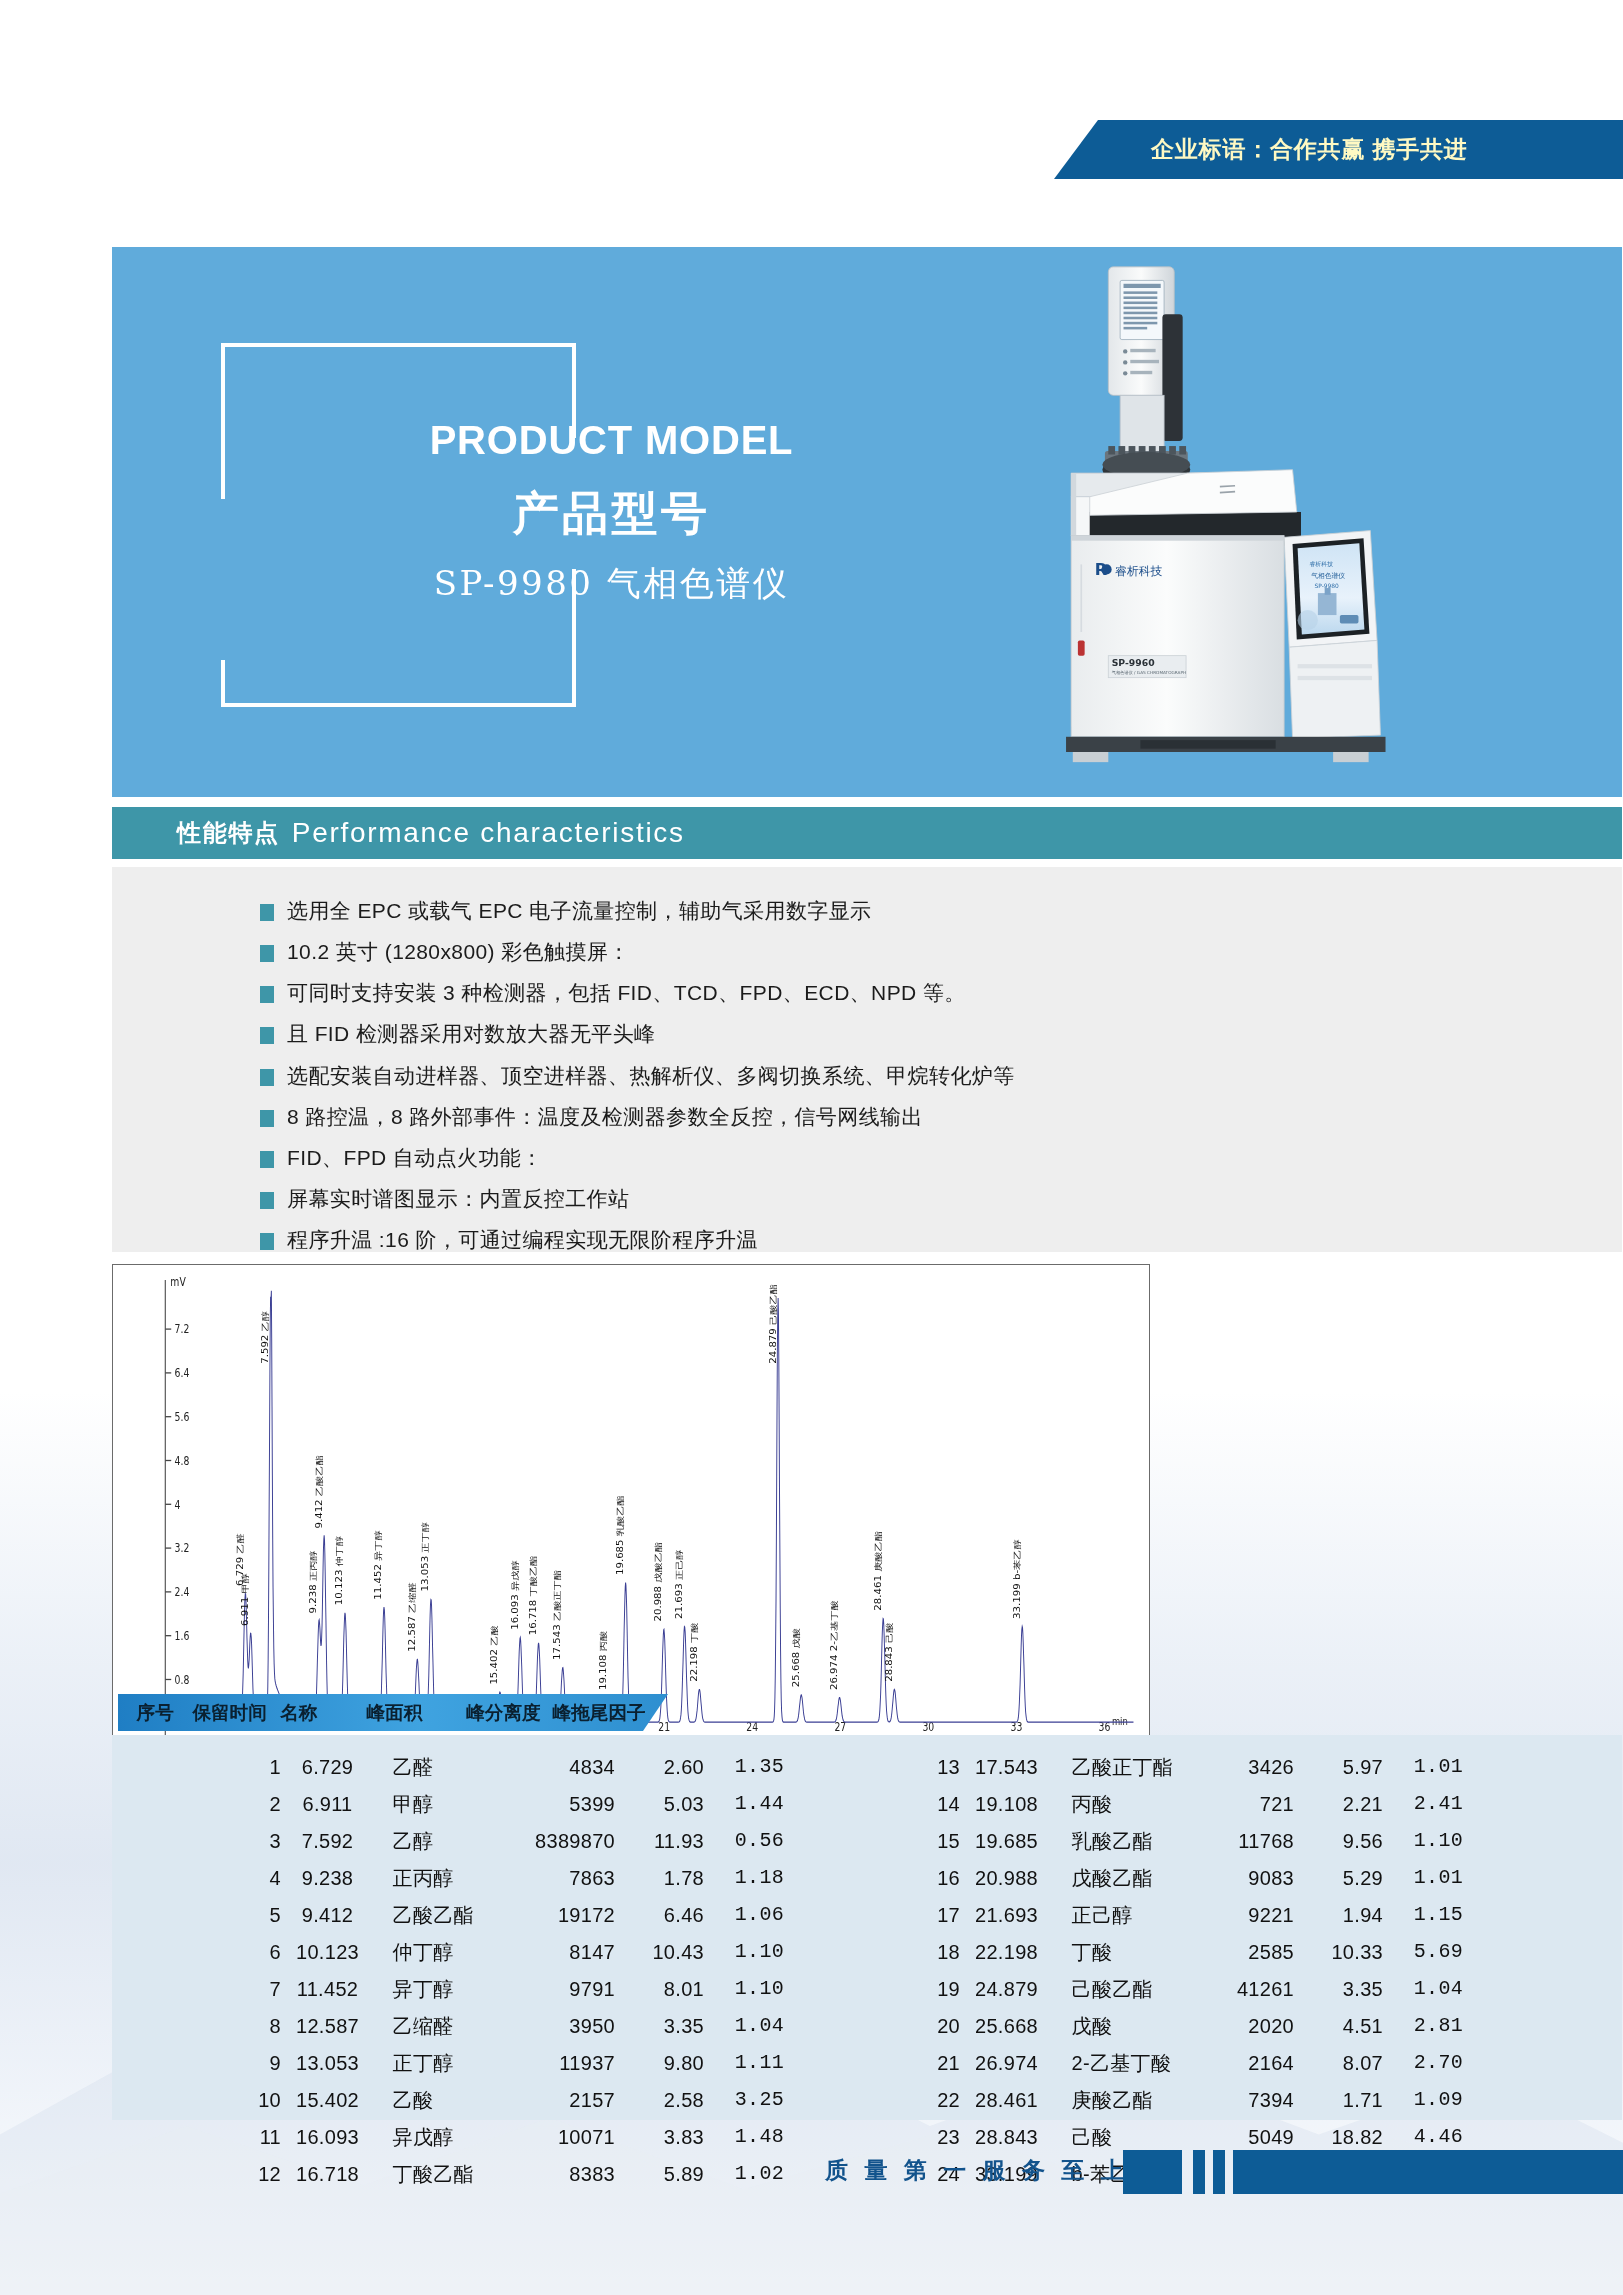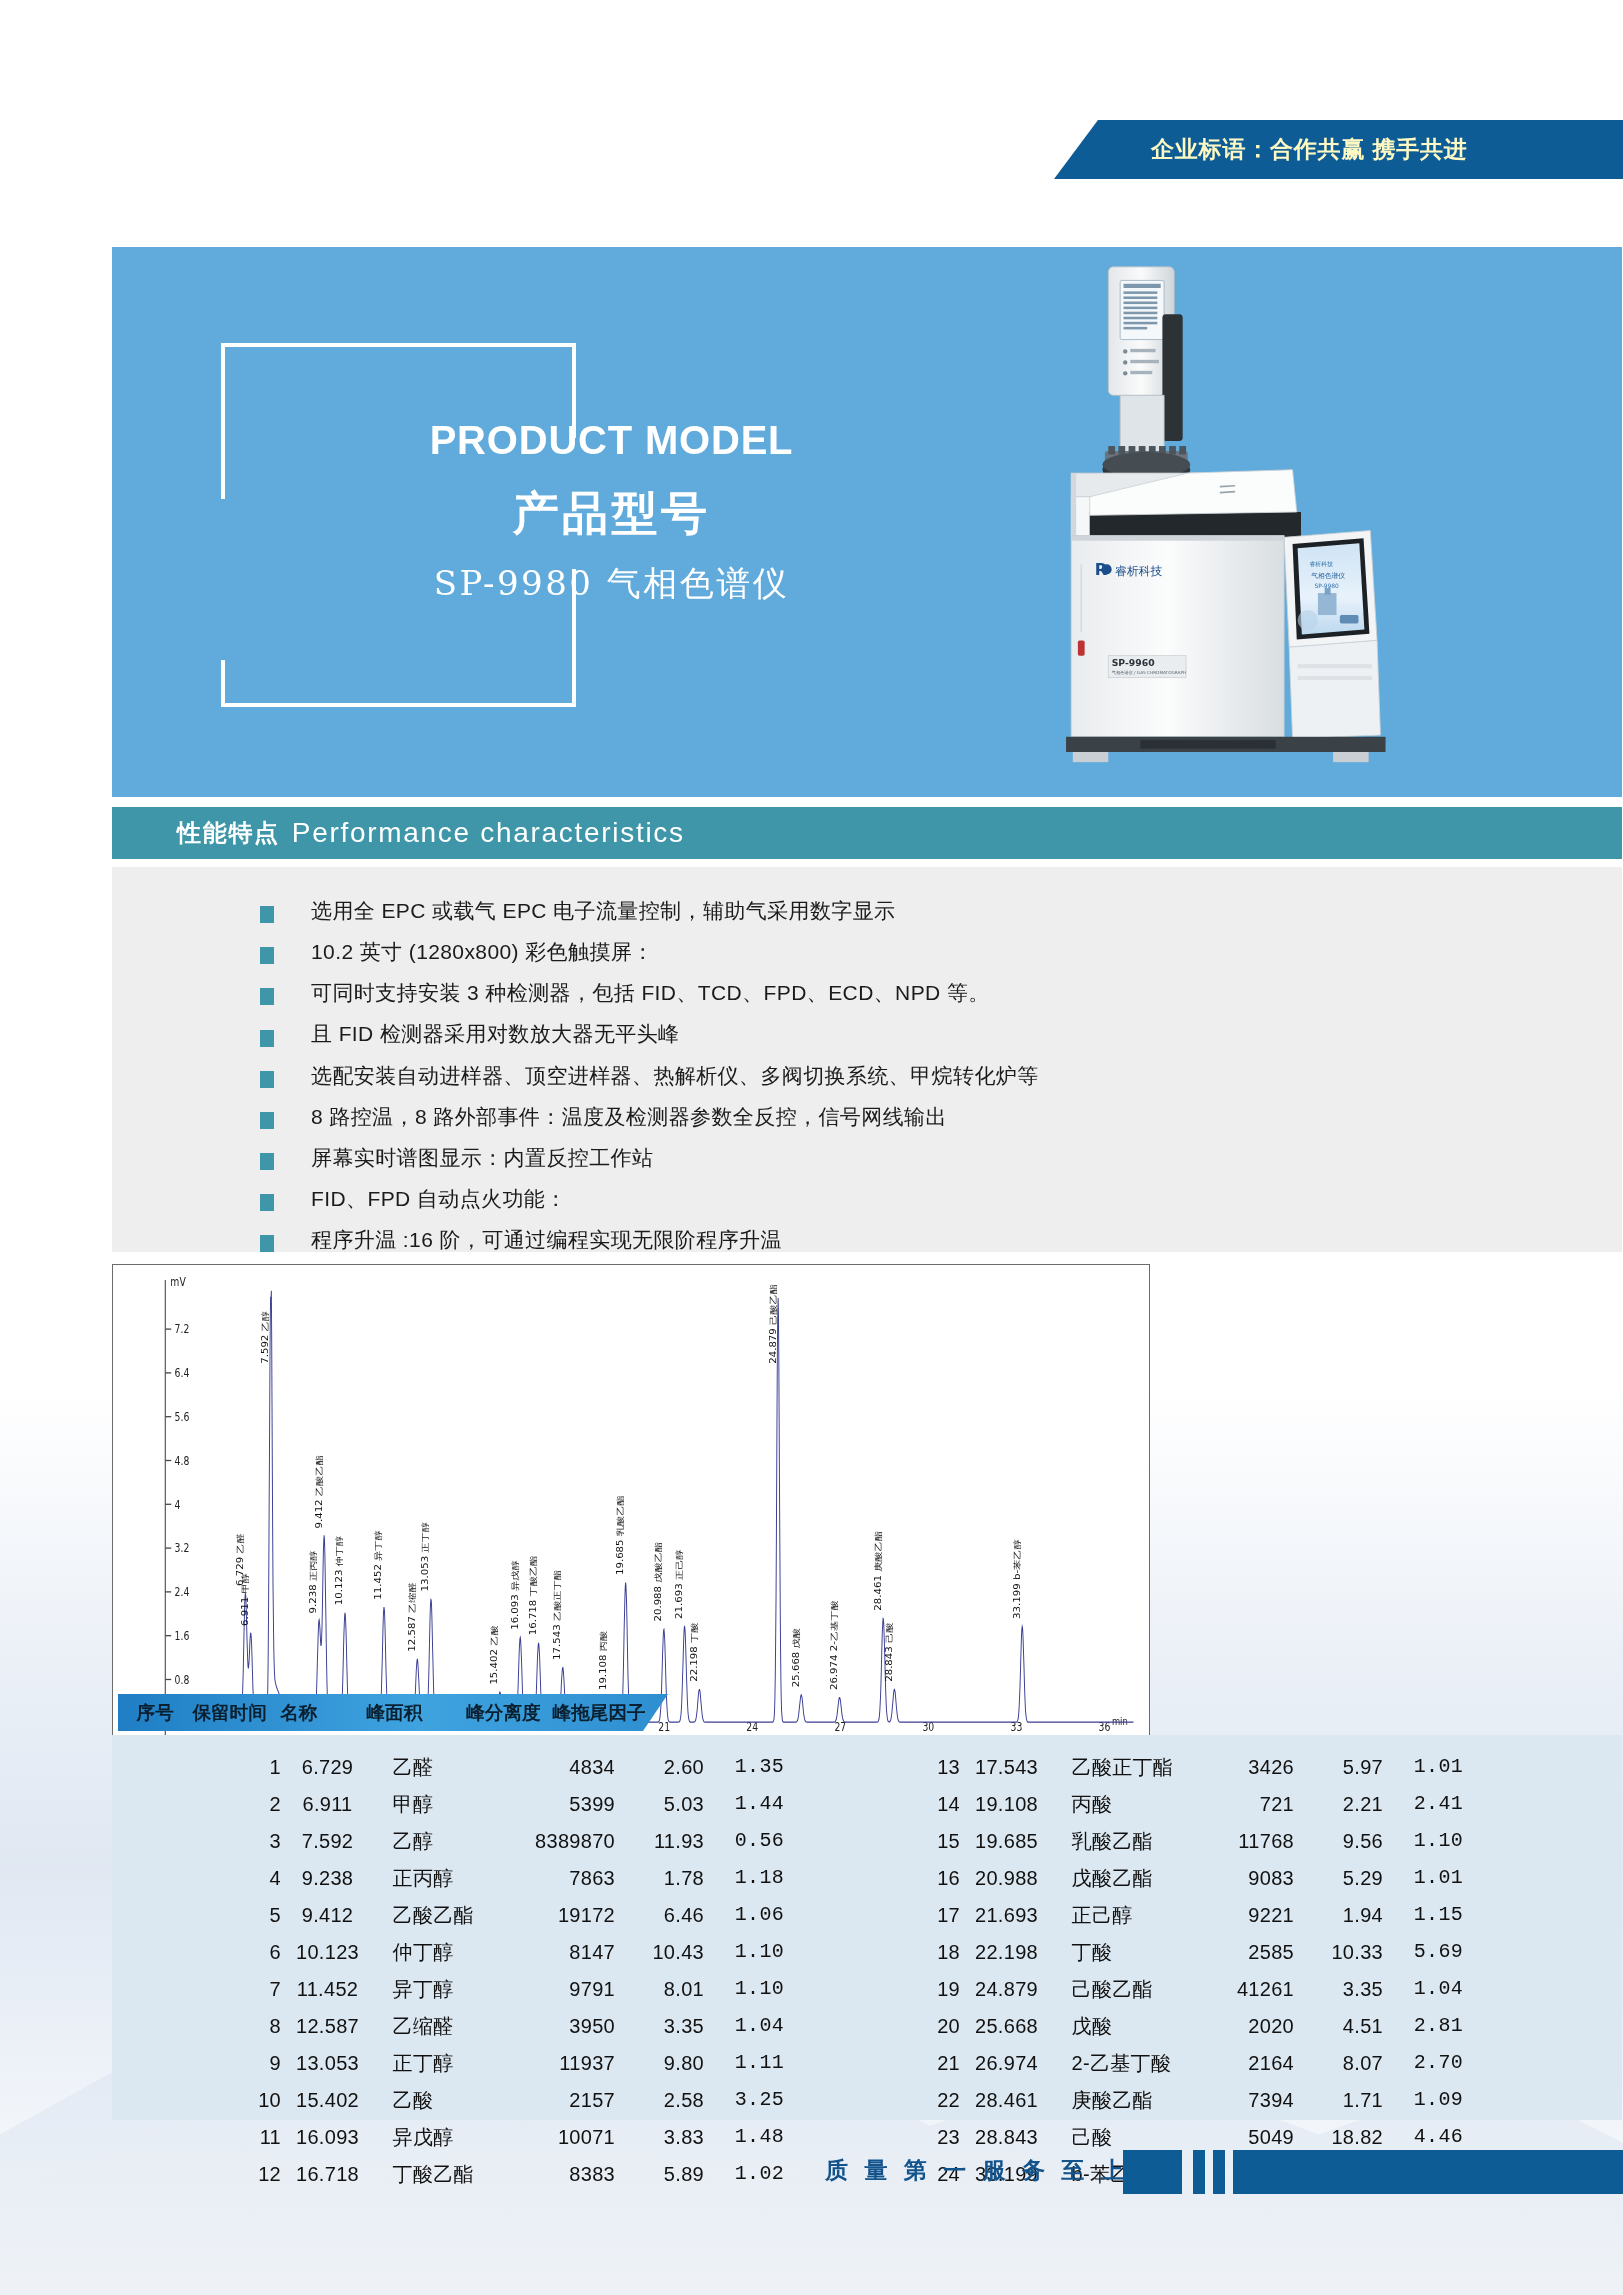--- a/index.html
+++ b/index.html
@@ -74,21 +74,21 @@
     background:#3e96a8; display:flex; align-items:center; z-index:5;
   }
   .sec-title .t1 { color:#fff; font-size:24px; font-weight:bold; margin-left:65px; letter-spacing:1.7px; }
   .sec-title .t2 { color:#fff; font-size:28px; margin-left:12px; letter-spacing:1.7px; font-family:"Liberation Sans",sans-serif; }
 
   
   .features {
     position:absolute; left:112px; top:867px; width:1510px; height:385px;
     background:#eeeeee; z-index:5; padding:32px 0 0 0;
   }
-  .feat-row { display:flex; align-items:flex-end; margin:0 0 17px 148px;gap:24px; }
+  .feat-row { display:flex; align-items:flex-start; margin:0 0 17px 148px; }
   .feat-bullet {
     width:13.5px; height:17px; background:#3e96a8; margin-top:5px; flex:0 0 auto;
   }
   .feat-txt { color:#1b1b1b; font-size:21px; margin-left:13.5px; letter-spacing:0.4px; line-height:1.15; }
 
   
   .chart-box {
     position:absolute; left:112px; top:1264px; width:1038px; height:539px;
     background:#ffffff; border:0.8px solid #6b6b6b; z-index:5;
   }
@@ -303,25 +303,25 @@
   <div class="feat-row">
     <div class="feat-bullet"></div>
     <div class="feat-txt">选配安装自动进样器、顶空进样器、热解析仪、多阀切换系统、甲烷转化炉等</div>
   </div>
   <div class="feat-row">
     <div class="feat-bullet"></div>
     <div class="feat-txt">8 路控温，8 路外部事件：温度及检测器参数全反控，信号网线输出</div>
   </div>
   <div class="feat-row">
     <div class="feat-bullet"></div>
+    <div class="feat-txt">FID、FPD 自动点火功能：</div>
+  </div>
+  <div class="feat-row">
+    <div class="feat-bullet"></div>
     <div class="feat-txt">屏幕实时谱图显示：内置反控工作站</div>
-  </div>
-  <div class="feat-row">
-    <div class="feat-bullet"></div>
-    <div class="feat-txt">FID、FPD 自动点火功能：</div>
   </div>
   <div class="feat-row">
     <div class="feat-bullet"></div>
     <div class="feat-txt">程序升温 :16 阶，可通过编程实现无限阶程序升温</div>
   </div>
 </div>
 
 <div class="chart-box">
   <svg id="chrom" viewBox="0 0 1228 500" preserveAspectRatio="none">
       <line x1="62" y1="14" x2="62" y2="442" stroke="#555" stroke-width="1.4"></line>

